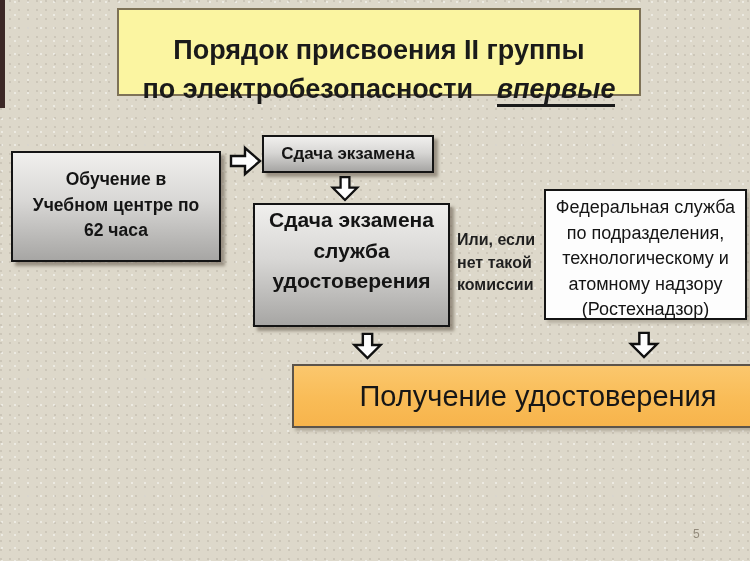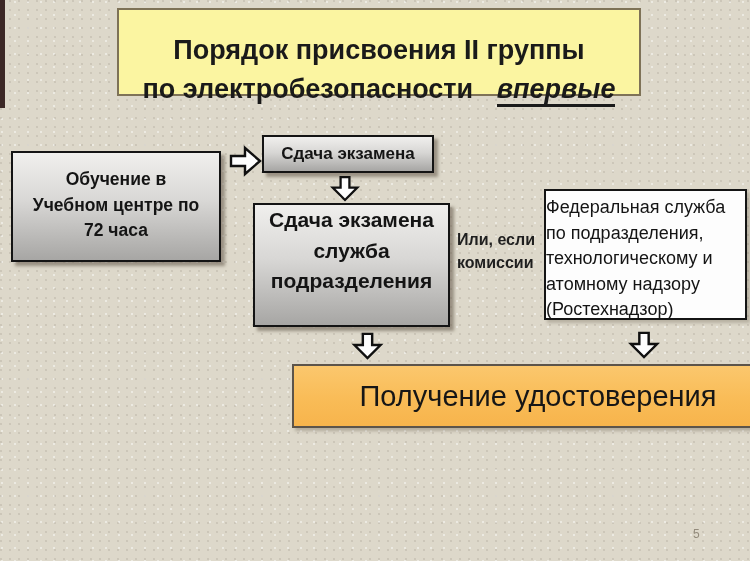--- a/index.html
+++ b/index.html
@@ -46,21 +46,21 @@
   .or-note{
     position:absolute;left:457px;top:206px;width:100px;
     font-weight:bold;font-size:16px;line-height:22.5px;color:#1f1f1f;
     text-align:left;
     margin-top:23px;
   }
   .supervision-box{
     position:absolute;left:544px;top:189px;width:203px;height:131px;
     background:#fdfdfd;border:2px solid #141414;box-sizing:border-box;
     box-shadow:3px 3px 3px rgba(99,88,73,0.3);
-    text-align:left;font-size:18px;line-height:25.5px;padding-top:4px;
+    text-align:center;font-size:18px;line-height:25.5px;padding-top:4px;
   }
   .result-box{
     position:absolute;left:292px;top:364px;width:492px;height:64px;
     background:linear-gradient(180deg,#fbc76d 0%,#f9bc57 55%,#f7b44c 100%);
     border:2px solid #5c544a;box-sizing:border-box;
     box-shadow:3px 3px 3px rgba(99,88,73,0.35);
     display:flex;align-items:center;justify-content:center;
     font-weight:normal;font-size:29px;color:#161616;
   }
   .flow-arrow{position:absolute;}
@@ -79,43 +79,44 @@
     <div>Порядок присвоения II группы</div>
     <div>
       <span>по электробезопасности</span>
       <span class="title-emph">впервые</span>
     </div>
   </div>
 
   <div class="graybox training-box">
     <div>Обучение в</div>
     <div>Учебном центре по</div>
-    <div>72 часа</div>
+    <div>62 часа</div>
   </div>
 
   <svg class="flow-arrow" style="left:229px;top:144px;" width="33" height="34" viewBox="0 0 33 34">
     <polygon points="2,12 16,12 16,4 31,17 16,30 16,22 2,22" fill="#fdfdfd" stroke="#101010" stroke-width="2.4" stroke-linejoin="miter"></polygon>
   </svg>
 
   <div class="graybox exam-box">
     <div>Сдача экзамена</div>
   </div>
 
   <svg class="flow-arrow" style="left:330px;top:175px;" width="30" height="27" viewBox="0 0 34 30">
     <polygon points="12,2 22,2 22,14 31,14 17,28 3,14 12,14" fill="#fdfdfd" stroke="#101010" stroke-width="2.6" stroke-linejoin="miter"></polygon>
   </svg>
 
   <div class="graybox commission-box">
     <div>Сдача экзамена</div>
     <div>служба</div>
-    <div>подразделения</div>
+    <div>удостоверения</div>
   </div>
 
   <div class="or-note">
     <div>Или, если</div>
+    <div>нет такой</div>
     <div>комиссии</div>
   </div>
 
   <div class="supervision-box">
     <div>Федеральная служба</div>
     <div>по подразделения,</div>
     <div>технологическому и</div>
     <div>атомному надзору</div>
     <div>(Ростехнадзор)</div>
   </div>

